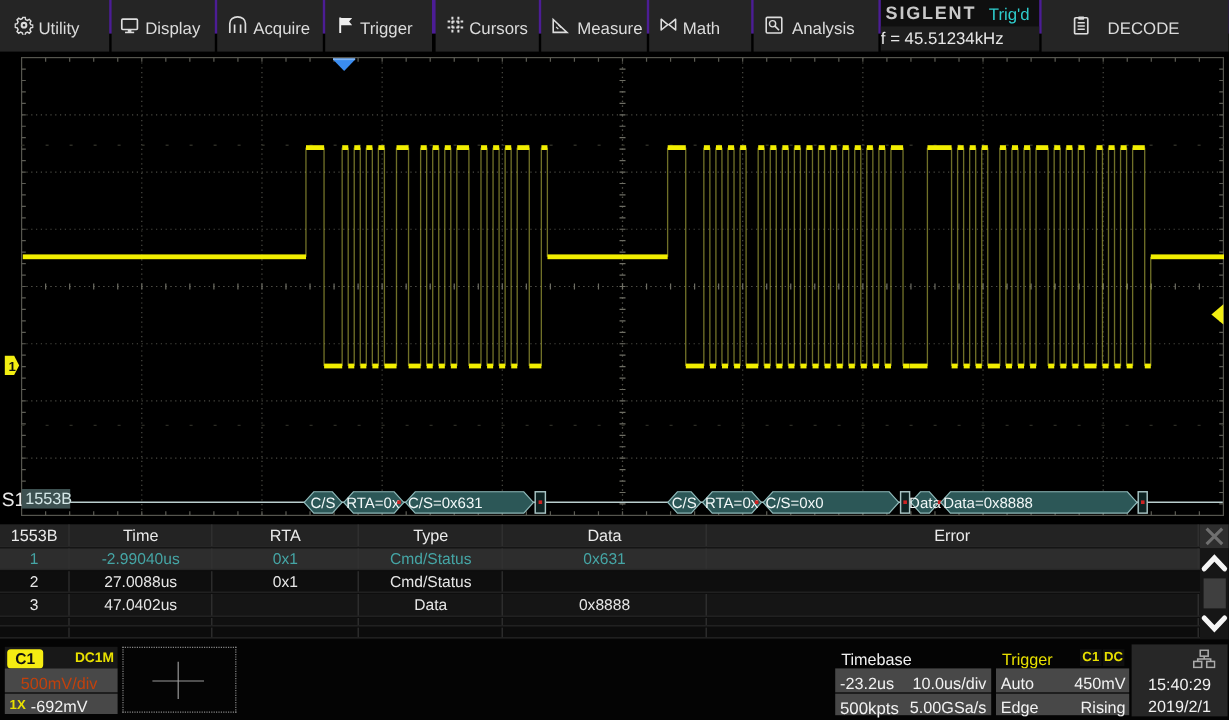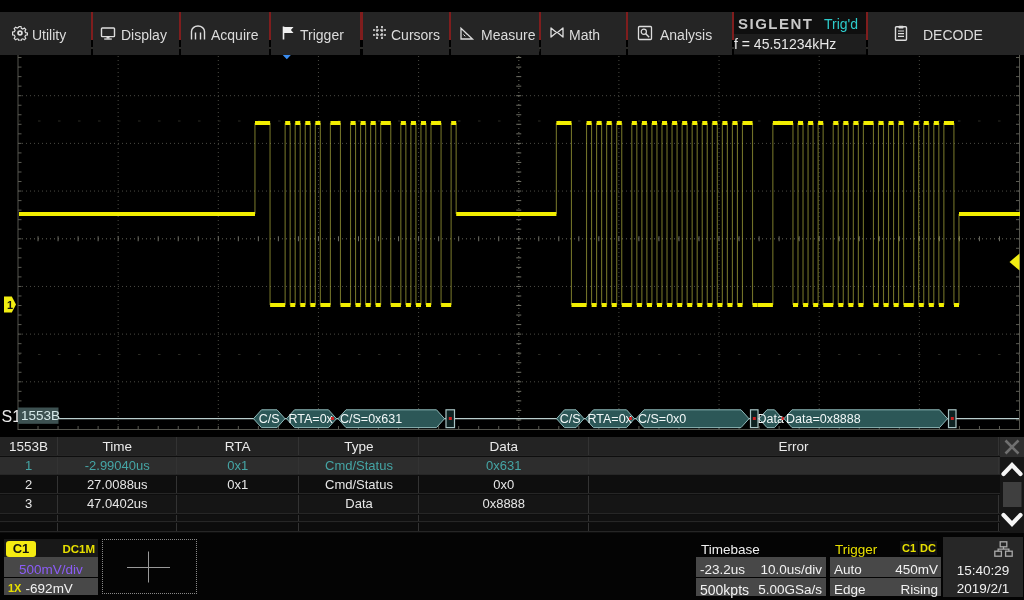--- a/index.html
+++ b/index.html
@@ -1,16 +1,16 @@
 <!DOCTYPE html>
 <html><head><meta charset="utf-8"><style>
 *{margin:0;padding:0;box-sizing:border-box}
 html,body{width:1024px;height:600px;background:#000;overflow:hidden;font-family:"Liberation Sans",sans-serif;position:relative}
 .abs{position:absolute}
-#menubar{position:absolute;left:0;top:12px;width:1024px;height:28px;background:#7f1d1d}
+#menubar{position:absolute;left:0;top:0;width:1024px;height:28px;background:#4c1d95}
 .mi{position:absolute;top:0;height:43px;background:#252525}
 .ml{position:absolute;top:14.5px;font-size:14px;color:#dcdcdc;line-height:16px;z-index:3}
 .ic{position:absolute;top:13px;z-index:3}
 #dectable{position:absolute;left:0;top:437px;width:1024px;height:96px;background:#0e0e0e;font-size:13px;color:#e6e6e6}
 .trow{position:absolute;left:0;width:999.5px}
 .tc{position:absolute;top:0;height:100%;display:flex;align-items:center;justify-content:center;border-right:1px solid #333}
 #bottom{position:absolute;left:0;top:533px;width:1024px;height:67px;background:#040404}
 .gray{background:#484848}
 svg text{font-family:"Liberation Sans",sans-serif}
 </style></head><body>
@@ -346,21 +346,20 @@
       <div class="tc" style="left:177.5px;width:121.5px;color:#45a5a5;font-size:13px">0x1</div>
       <div class="tc" style="left:300px;width:119px;color:#45a5a5;font-size:13px">Cmd/Status</div>
       <div class="tc" style="left:420px;width:168.5px;color:#45a5a5;font-size:13px">0x631</div>
       <div class="tc" style="left:589.5px;width:409.0px;color:#45a5a5;font-size:13px"></div>
     </div>
 <div class="trow" style="top:39.2px;height:18.2px;background:#0e0e0e;border-bottom:1px solid #262626">
       <div class="tc" style="left:0px;width:58px;color:#e6e6e6;font-size:13px">2</div>
       <div class="tc" style="left:59px;width:117.5px;color:#e6e6e6;font-size:13px">27.0088us</div>
       <div class="tc" style="left:177.5px;width:121.5px;color:#e6e6e6;font-size:13px">0x1</div>
       <div class="tc" style="left:300px;width:119px;color:#e6e6e6;font-size:13px">Cmd/Status</div>
-      <div class="tc" style="left:420px;width:168.5px;color:#e6e6e6;font-size:13px">0x0</div>
     </div>
 <div class="trow" style="top:58.4px;height:18.2px;background:#151515;border-bottom:1px solid #262626">
       <div class="tc" style="left:0px;width:58px;color:#e6e6e6;font-size:13px">3</div>
       <div class="tc" style="left:59px;width:117.5px;color:#e6e6e6;font-size:13px">47.0402us</div>
       <div class="tc" style="left:177.5px;width:121.5px;color:#e6e6e6;font-size:13px"></div>
       <div class="tc" style="left:300px;width:119px;color:#e6e6e6;font-size:13px">Data</div>
       <div class="tc" style="left:420px;width:168.5px;color:#e6e6e6;font-size:13px">0x8888</div>
       <div class="tc" style="left:589.5px;width:409.0px;color:#e6e6e6;font-size:13px"></div>
     </div>
 <div class="trow" style="top:77.6px;height:7.4px;background:#101010;border-bottom:1px solid #262626">
@@ -389,21 +388,21 @@
       <polyline points="3.5,58 12,67 20.5,58" fill="none" stroke="#f5f5f5" stroke-width="4.2" stroke-linecap="round"></polyline>
     </svg>
 </div>
 
 <div id="bottom">
 <div class="abs" style="left:4px;top:6px;width:94px;height:18px;background:#181818"></div>
 <div class="abs" style="left:6px;top:7.5px;width:30px;height:16px;background:#f5ec12;border-radius:3px;color:#111;font-size:13px;font-weight:bold;text-align:center;line-height:16px">C1</div>
 <div class="abs" style="left:4px;top:10px;width:91px;text-align:right;font-size:11.5px;font-weight:bold;color:#e8e000">DC1M</div>
 <div class="abs gray" style="left:4px;top:24px;width:94px;height:19.5px"></div>
 <div class="abs gray" style="left:4px;top:44.5px;width:94px;height:17.5px"></div>
-<div class="abs" style="left:19px;top:28.5px;width:90.5px;text-align:left;font-size:13.5px;color:#8b5cf6">500mV/div</div>
+<div class="abs" style="left:4px;top:28.5px;width:90.5px;text-align:center;font-size:13.5px;color:#c2410c">500mV/div</div>
 <div class="abs" style="left:8px;top:49px;font-size:11px;font-weight:bold;color:#e8e000">1X</div>
 <div class="abs" style="left:4px;top:48px;width:90.5px;text-align:center;font-size:13.5px;color:#f2f2f2">-692mV</div>
 <div class="abs" style="left:102px;top:6px;width:94.5px;height:55px;border:1px dotted #888"></div>
 <svg class="abs" style="left:102px;top:6px" width="94" height="55">
       <path d="M25 28.5h43M46.5 12.5v31" stroke="#999" stroke-width="1"></path>
     </svg>
 <div class="abs" style="left:701px;top:9px;font-size:13.5px;color:#f0f0f0">Timebase</div>
 <div class="abs gray" style="left:696px;top:24px;width:130px;height:19.5px"></div>
 <div class="abs gray" style="left:696px;top:44.5px;width:130px;height:18.5px"></div>
 <div class="abs" style="left:700px;top:28.5px;font-size:13.5px;color:#f2f2f2">-23.2us</div>

